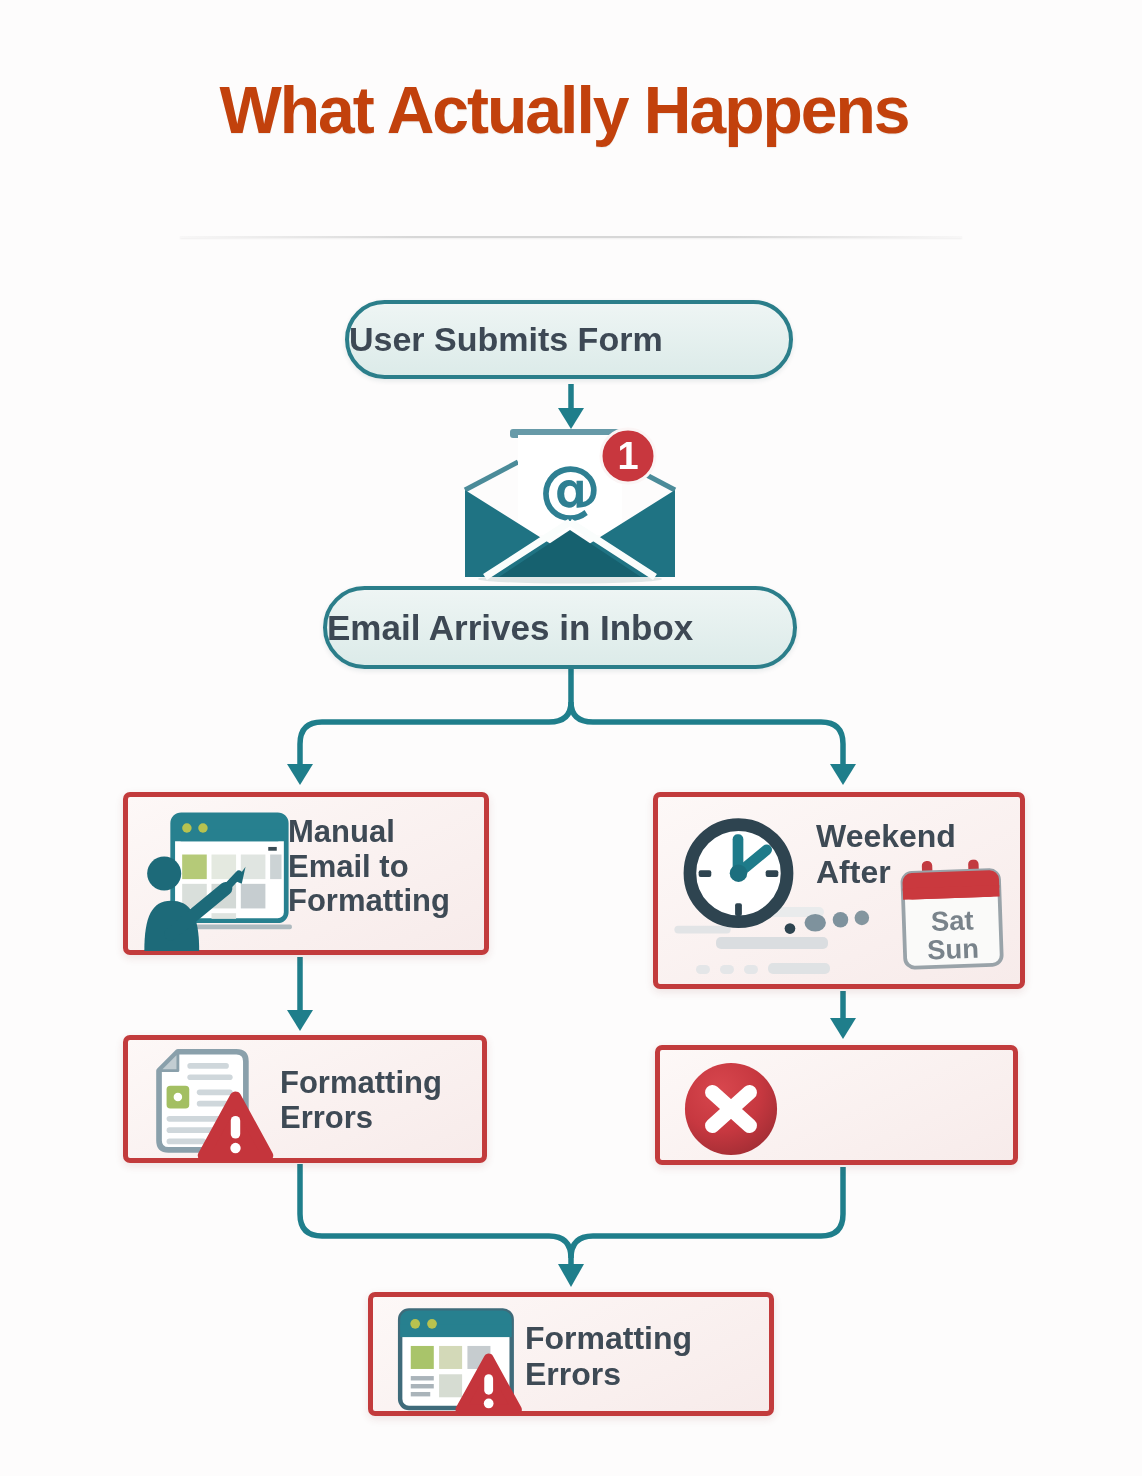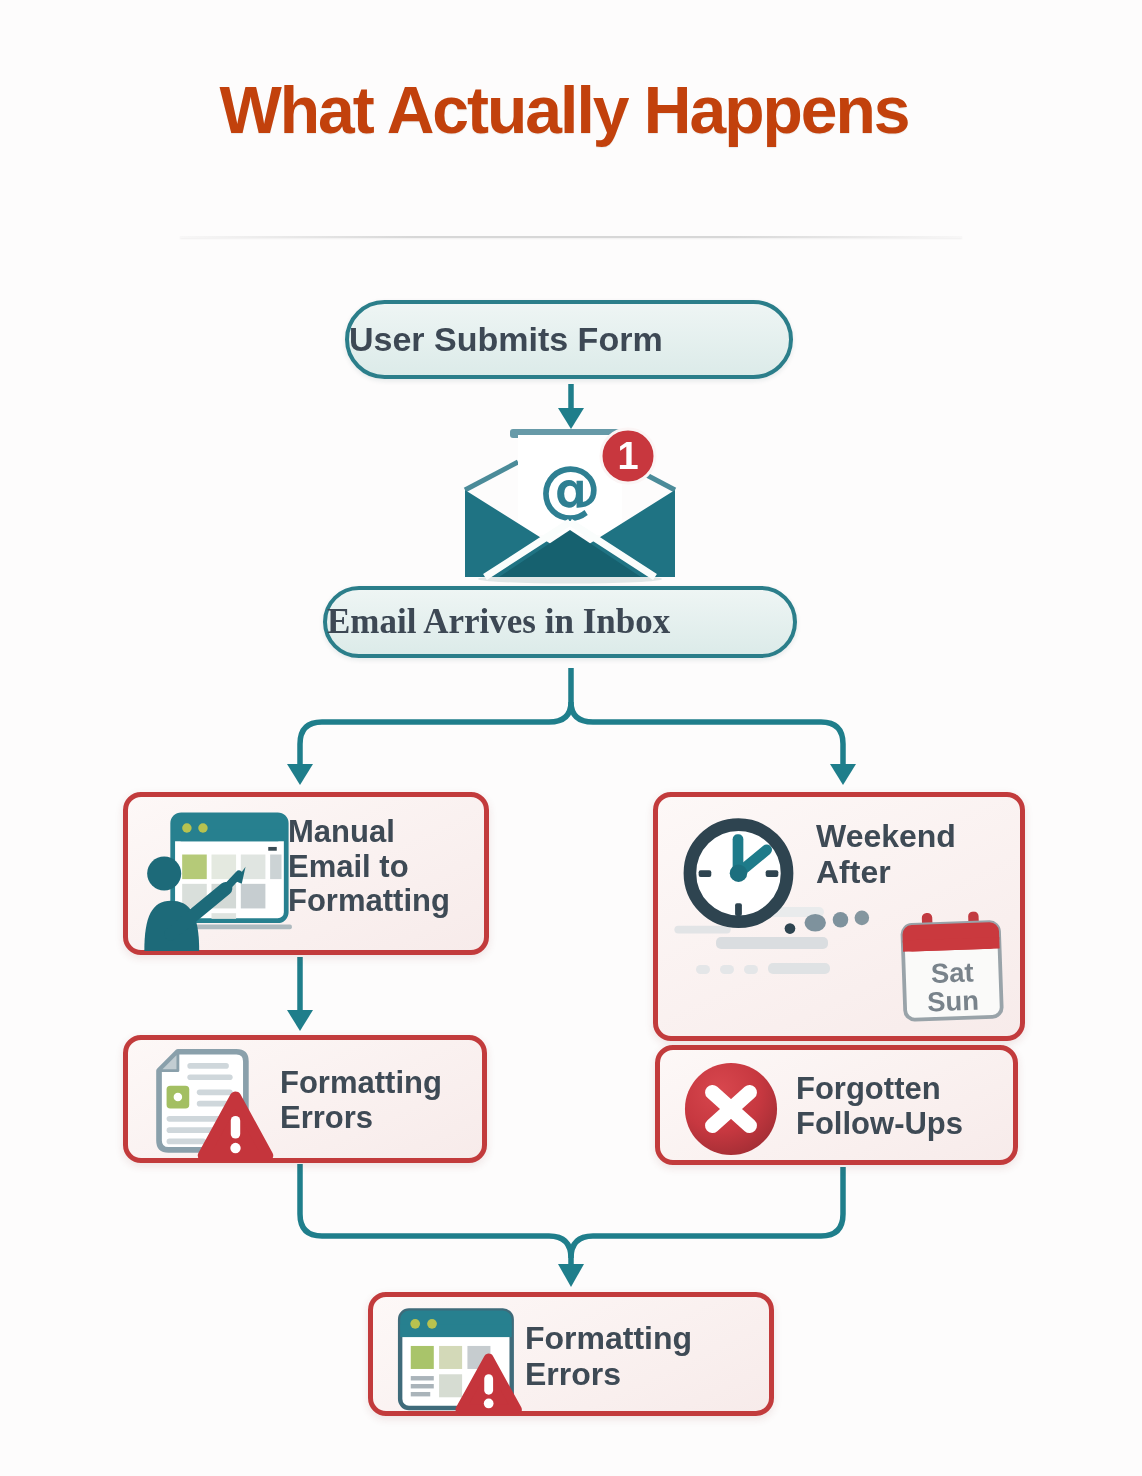--- a/index.html
+++ b/index.html
@@ -35,35 +35,35 @@
   .pill {
     position: absolute;
     border: 4px solid #2b7e8a;
     border-radius: 46px;
     background: linear-gradient(180deg, #eef5f4 0%, #dcebe9 100%);
     box-shadow: 0 2px 5px rgba(20,60,70,0.10);
     display: flex; align-items: center; 
     font-weight: 700; color: #3d4854;
   }
   .pill-submit { left: 345px; top: 300px; width: 448px; height: 79px; font-size: 34px; }
-  .pill-inbox  { left: 323px; top: 586px; width: 474px; height: 72px; font-size: 35px; font-family: Liberation Serif, serif; }
+  .pill-inbox  { left: 323px; top: 586px; width: 474px; height: 83px; font-size: 35px; }
   
   .redbox {
     position: absolute;
     border: 5px solid #c23b3c;
-    border-radius: 18px;
+    border-radius: 7px;
     background: linear-gradient(155deg, #fdf8f7 0%, #f9efee 70%, #f7ebea 100%);
     box-shadow: 0 3px 8px rgba(120,40,40,0.12);
   }
   .redbox .label {
     position: absolute;
     font-weight: 700; color: #3e4a55; line-height: 1.12;
   }
   .box-manual    { left: 123px; top: 792px;  width: 366px; height: 163px; }
-  .box-weekend   { left: 653px; top: 792px;  width: 372px; height: 249px; }
+  .box-weekend   { left: 653px; top: 792px;  width: 372px; height: 197px; }
   .box-fmt-left  { left: 123px; top: 1035px; width: 364px; height: 128px; }
   .box-forgot    { left: 655px; top: 1045px; width: 363px; height: 120px; }
   .box-fmt-final { left: 368px; top: 1292px; width: 406px; height: 124px; }
 
   .box-manual .label    { left: 160px; top: 18px;  font-size: 31px; }
   .box-weekend .label   { left: 158px; top: 22px;  font-size: 32px; }
   .box-fmt-left .label  { left: 152px; top: 26px;  font-size: 31px; }
   .box-forgot .label    { left: 136px; top: 22px;  font-size: 31px; }
   .box-fmt-final .label { left: 152px; top: 24px;  font-size: 32px; }
 
@@ -238,24 +238,20 @@
           <radialGradient id="xg" cx="38%" cy="30%" r="80%">
             <stop offset="0%" stop-color="#d8474e"></stop>
             <stop offset="55%" stop-color="#c73840"></stop>
             <stop offset="100%" stop-color="#9e2c33"></stop>
           </radialGradient>
         </defs>
         <circle cx="50" cy="50" r="47" fill="url(#xg)"></circle>
         <path d="M31,33 L69,67 M69,33 L31,67" stroke="#ffffff" stroke-width="15" stroke-linecap="round" fill="none"></path>
       </svg>
     </div>
-    <div class="label">
-      <div>Forgotten</div>
-      <div>Follow-Ups</div>
-    </div>
   </div>
 
   <div class="redbox box-fmt-final">
     <div class="icon-wrap final-icon">
       <svg width="144" height="108" viewBox="0 0 150 122">
         <rect x="4" y="4" width="126" height="110" rx="10" fill="#ffffff" stroke="#3f6b7a" stroke-width="5"></rect>
         <rect x="4" y="4" width="126" height="30" rx="10" fill="#27808f"></rect>
         <rect x="4" y="20" width="126" height="14" fill="#27808f"></rect>
         <circle cx="21" cy="19" r="5.5" fill="#b8c24f"></circle>
         <circle cx="40" cy="19" r="5.5" fill="#b8c24f"></circle>

